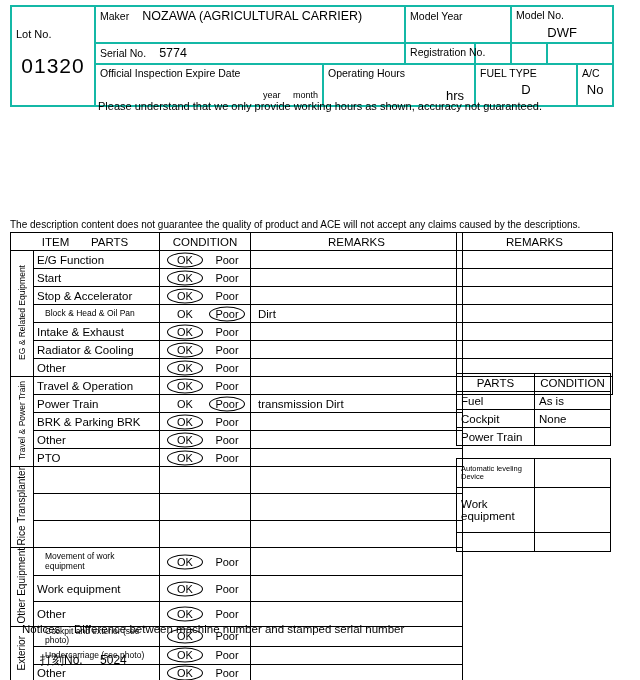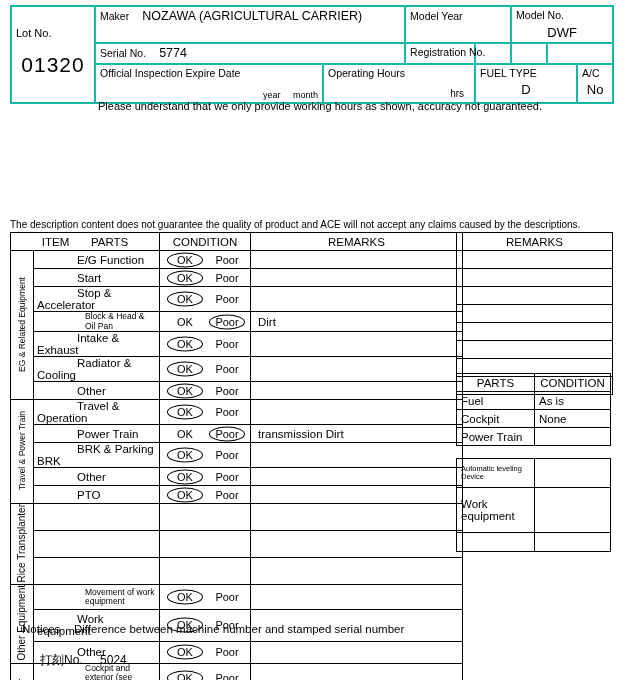--- a/index.html
+++ b/index.html
@@ -73,21 +73,21 @@
     text-align: center;
     padding-top: 3px;
   }
   .center-val {
     text-align: center;
     font-size: 13px;
     padding-top: 2px;
   }
   .hrs-val {
     text-align: right;
-    font-size: 10px;
+    font-size: 13px;
     padding-right: 6px;
     padding-top: 8px;
   }
   .ym {
     font-size: 9px;
     text-align: right;
     padding-top: 10px;
   }
   .ym span { margin-left: 10px; }
 
@@ -140,21 +140,21 @@
     writing-mode: vertical-rl;
     transform: rotate(180deg);
     white-space: nowrap;
     font-size: 10px;
     letter-spacing: 0px;
     display: inline-block;
     line-height: 16px;
   }
   .vert.small { font-size: 8.5px; line-height: 14px; }
 
-  .parts-text { font-size: 11.5px; margin-left: 40px; }
+  .parts-text { font-size: 11.5px; }
   .parts-text.tiny { font-size: 8.5px; line-height: 9.5px; display: block; padding-left: 8px; }
 
   .cond-cell { padding: 0; position: relative; }
   .cond-inner {
     display: flex;
     align-items: center;
     height: 17px;
   }
   .ok-box, .poor-box {
     display: inline-flex;

